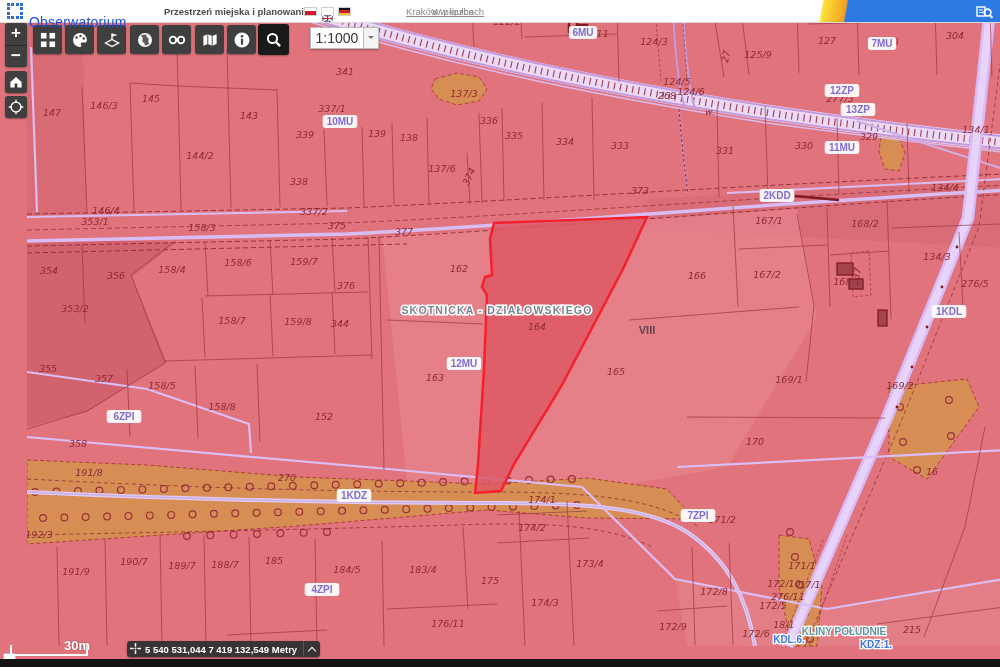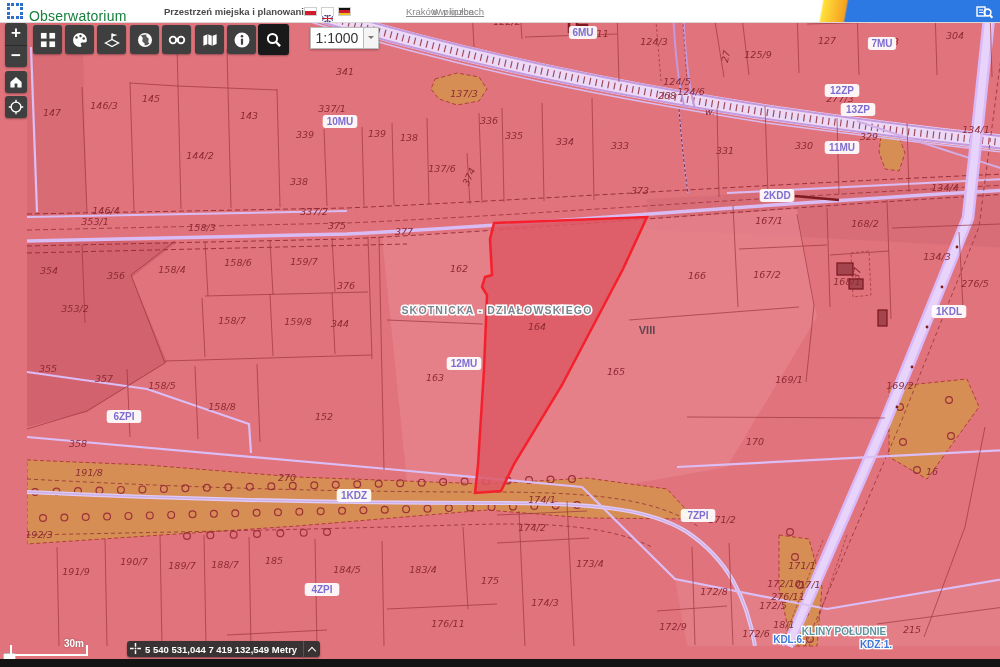--- a/index.html
+++ b/index.html
@@ -2,21 +2,21 @@
 <html><head>
 <meta charset="utf-8">
 <style>
   html,body{margin:0;padding:0;}
   body{width:1000px;height:667px;overflow:hidden;position:relative;
        font-family:"Liberation Sans",sans-serif;background:#e1737c;}
   
   #header{position:absolute;top:0;left:0;width:1000px;height:22px;background:#fff;
           border-bottom:1px solid #d9d9d9;z-index:30;}
   #logo{position:absolute;left:7px;top:3px;width:16px;height:16px;}
-  #app-title{position:absolute;left:29px;top:8px;font-size:14px;color:#15803d;letter-spacing:.2px;}
+  #app-title{position:absolute;left:29px;top:14px;font-size:14px;color:#1d4ed8;letter-spacing:.2px;}
   #subtitle{position:absolute;left:164px;top:6px;font-size:9.5px;font-weight:bold;color:#4a4a4a;}
   .flag{position:absolute;top:7px;width:13px;height:9px;border:1px solid #cfcfcf;box-sizing:border-box;}
   #flag-pl{left:304px;background:linear-gradient(#fff 50%,#d01c2c 50%);}
   #flag-de{left:338px;background:linear-gradient(#111 33%,#d01c2c 33%,#d01c2c 66%,#f0c020 66%);}
   #flag-gb{left:321px;}
   .hlink{position:absolute;top:6px;font-size:9.5px;color:#8a8a8a;text-decoration:underline;cursor:pointer;}
   #link1{left:358px;margin-left:48px;} #link2{left:432px;}
   #ribbon{position:absolute;right:0;top:0;width:200px;height:22px;z-index:31;
      background:linear-gradient(100deg,#ffffff 11%,#ffe03a 12%,#f5a020 23%,#2d79e4 24%);}
   #ribbon svg{position:absolute;right:7px;top:3px;}
@@ -42,21 +42,21 @@
   
   #coord-widget{position:absolute;left:127px;top:641px;height:16px;z-index:20;display:flex;align-items:center;
        background:rgba(47,47,47,.95);border-radius:3px;color:#fff;box-shadow:0 1px 2px rgba(0,0,0,.4);}
   #coord-icon{width:17px;text-align:center;}
   #coord-text{font-size:9.5px;font-weight:bold;padding:0 6px 0 1px;white-space:nowrap;}
   #coord-collapse{width:16px;height:17px;border-left:1px solid #555;position:relative;cursor:pointer;}
   #coord-collapse:after{content:"";position:absolute;left:5px;top:7px;width:5px;height:5px;
        border-left:1.5px solid #fff;border-top:1.5px solid #fff;transform:rotate(45deg);}
   #scalebar{position:absolute;left:10px;top:645px;width:74px;height:9px;z-index:19;
        border-left:2px solid #fff;border-right:2px solid #fff;border-bottom:2px solid #fff;}
-  #scalebar-label{position:absolute;left:64px;top:638px;font-size:10px;font-weight:bold;color:#fff;
+  #scalebar-label{position:absolute;left:64px;top:638px;font-size:13px;font-weight:bold;color:#fff;
        text-shadow:0 0 2px rgba(120,60,60,.8);z-index:19;}
   #mini-attrib{position:absolute;left:3px;top:653px;width:11px;height:11px;background:#fff;border-radius:2px;
        z-index:18;border:1px solid #bbb;}
   #bottom-bar{position:absolute;left:0;top:659px;width:1000px;height:8px;background:#141414;z-index:25;}
 </style>
 </head>
 <body>
 
 <div id="header">
   <div id="logo">

